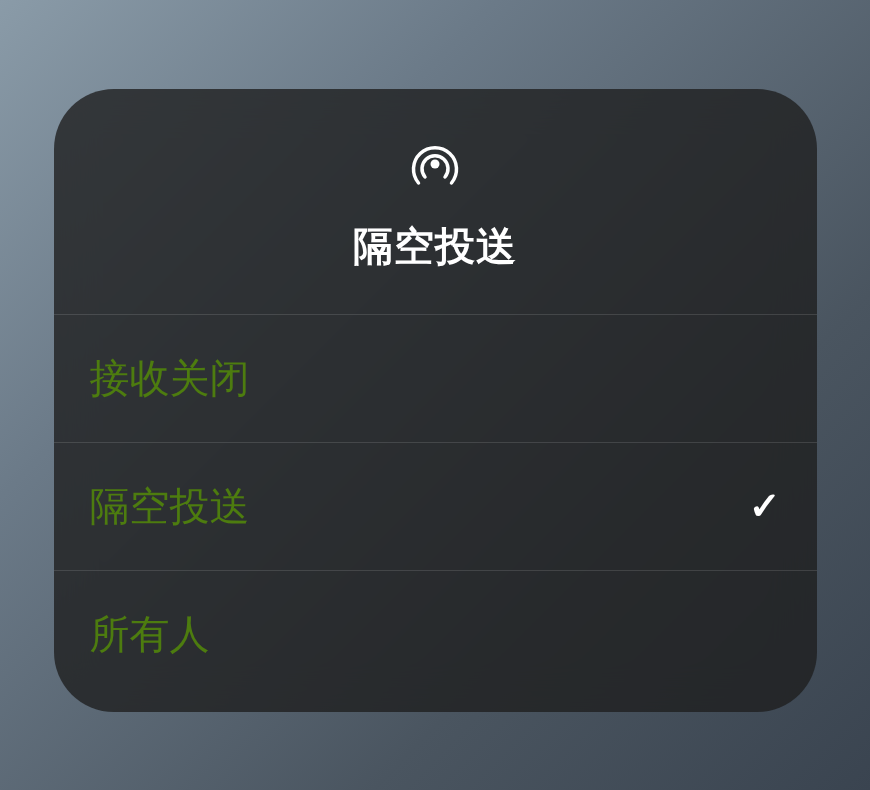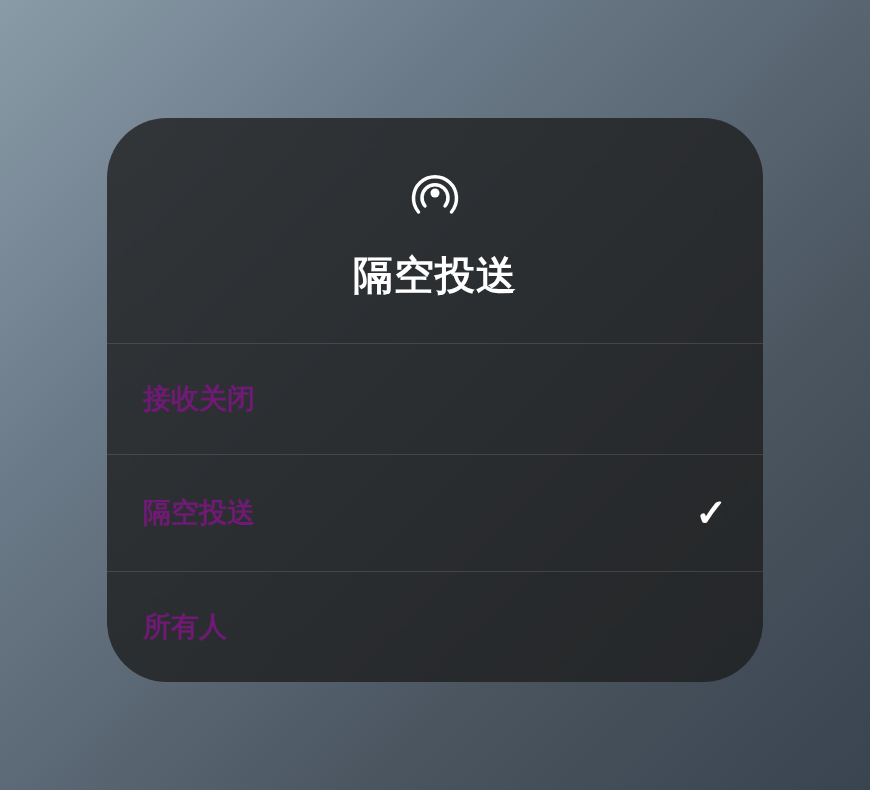--- a/index.html
+++ b/index.html
@@ -13,21 +13,21 @@
       height: 790px;
       background: linear-gradient(135deg, #8a9ba8 0%, #6b7a88 30%, #4a5560 70%, #3a4450 100%);
       font-family: -apple-system, BlinkMacSystemFont, "Segoe UI", "PingFang SC", "Hiragino Sans GB", sans-serif;
       display: flex;
       align-items: center;
       justify-content: center;
       overflow: hidden;
     }
 
     .panel {
-      width: 656px;
+      width: 763px;
       background: rgba(30, 30, 30, 0.78);
       border-radius: 60px;
       overflow: hidden;
       backdrop-filter: blur(20px);
       margin-top: 10px;
     }
 
     .header {
       display: flex;
       flex-direction: column;
@@ -56,27 +56,27 @@
       display: flex;
       align-items: center;
       justify-content: space-between;
       padding: 36px 36px;
       border-bottom: 1px solid rgba(255, 255, 255, 0.12);
       cursor: pointer;
     }
 
     .option:last-child {
       border-bottom: none;
-      padding-bottom: 36px;
+      padding-bottom: 50px;
     }
 
     .option-label {
-      color: #701a75;
-      font-size: 28px;
-      font-weight: 700;
+      color: #4d7c0f;
+      font-size: 40px;
+      font-weight: 400;
     }
 
     .checkmark {
       color: #ffffff;
       font-size: 38px;
       font-weight: 600;
     }
   </style>
 </head>
 <body>

